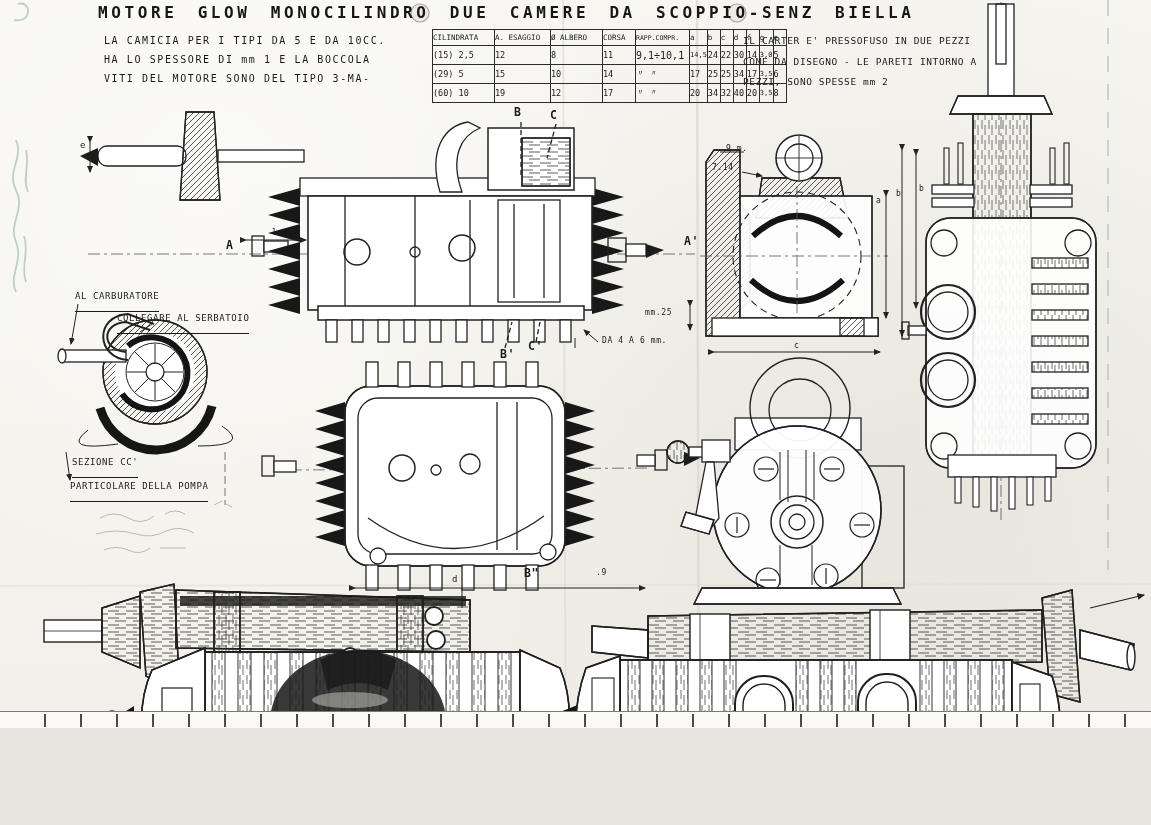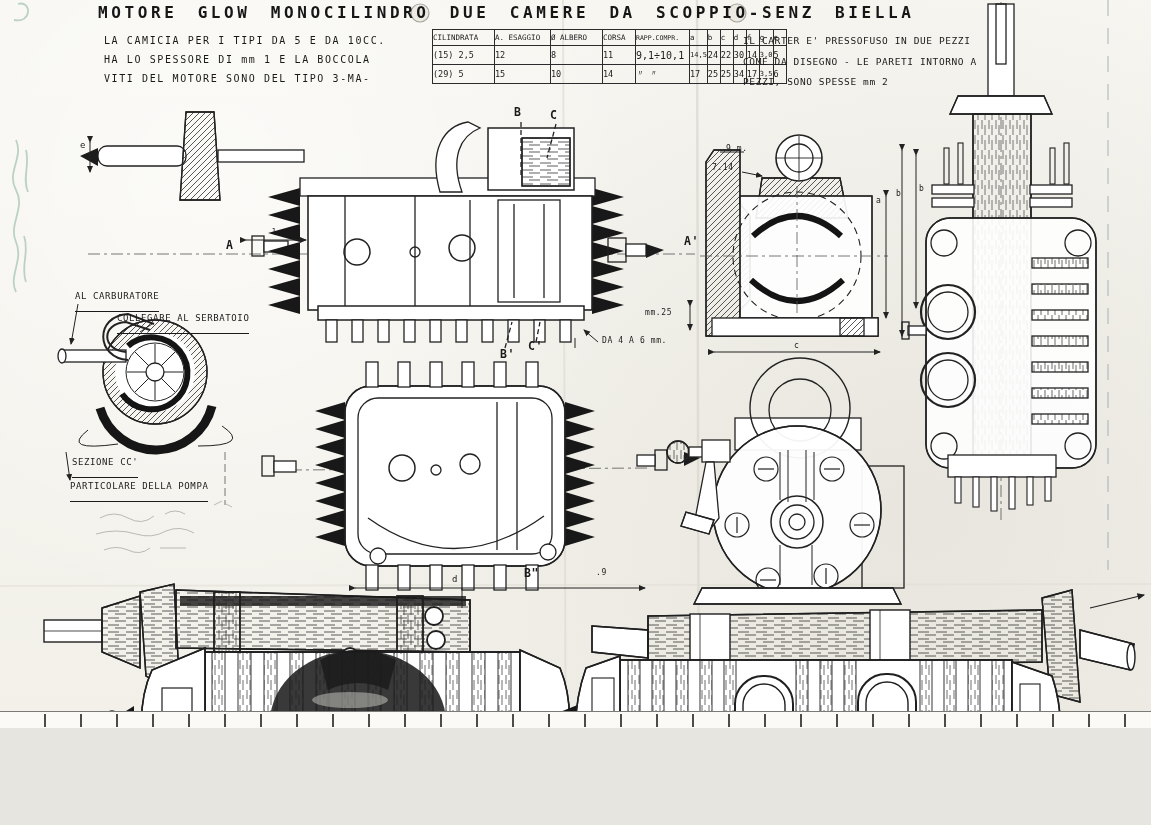--- a/index.html
+++ b/index.html
@@ -538,20 +538,34 @@
       <td>14</td>
       <td>〃  〃</td>
       <td>17</td>
       <td>25</td>
       <td>25</td>
       <td>34</td>
       <td>17</td>
       <td style="font-size:7px">3,5</td>
       <td>6</td>
     </tr>
+    <tr>
+      <td>(60) 10</td>
+      <td>19</td>
+      <td>12</td>
+      <td>17</td>
+      <td>〃  〃</td>
+      <td>20</td>
+      <td>34</td>
+      <td>32</td>
+      <td>40</td>
+      <td>20</td>
+      <td style="font-size:7px">3,5</td>
+      <td>8</td>
+    </tr>
   </tbody>
     </table>
 
   <div class="note note-right">
     <div>IL CARTER E' PRESSOFUSO IN DUE PEZZI</div>
     <div>COME DA DISEGNO - LE PARETI INTORNO A</div>
     <div>PEZZI, SONO SPESSE  mm 2</div>
   </div>
 
   <span class="lbl u" style="left:75px;top:291px">AL CARBURATORE</span>

